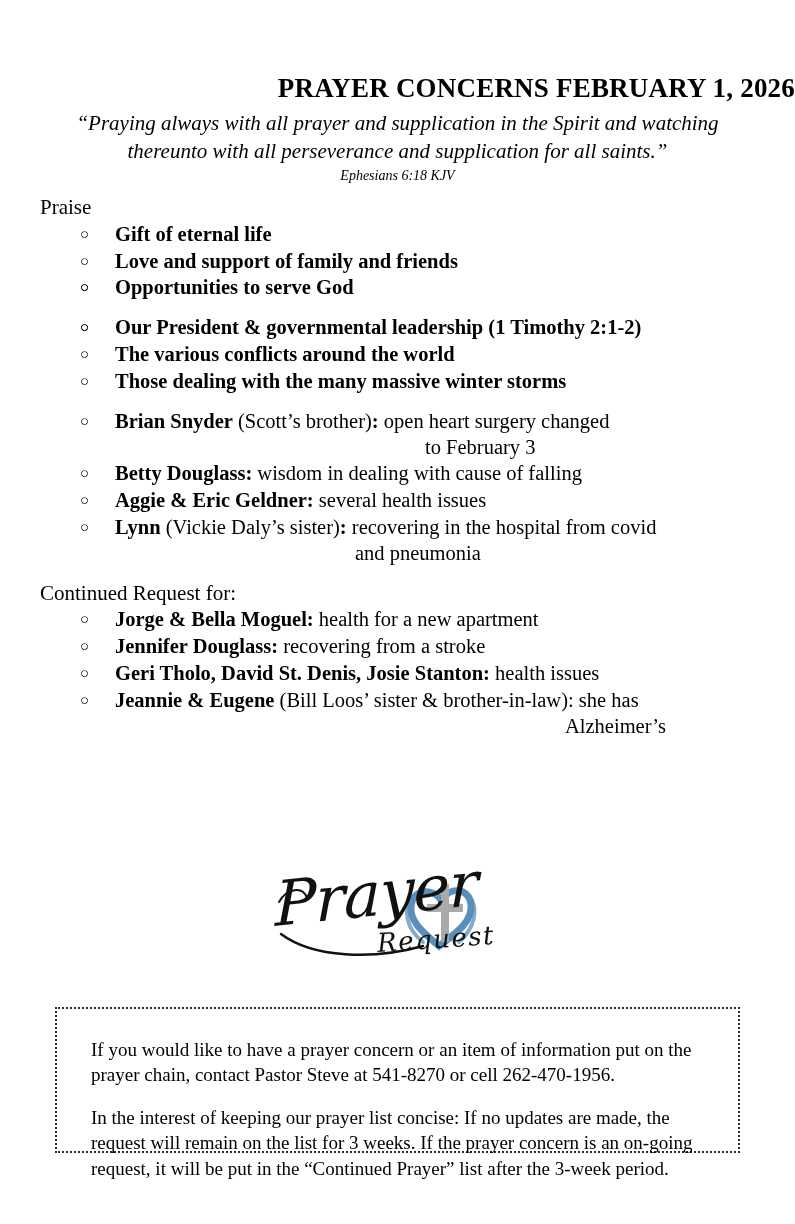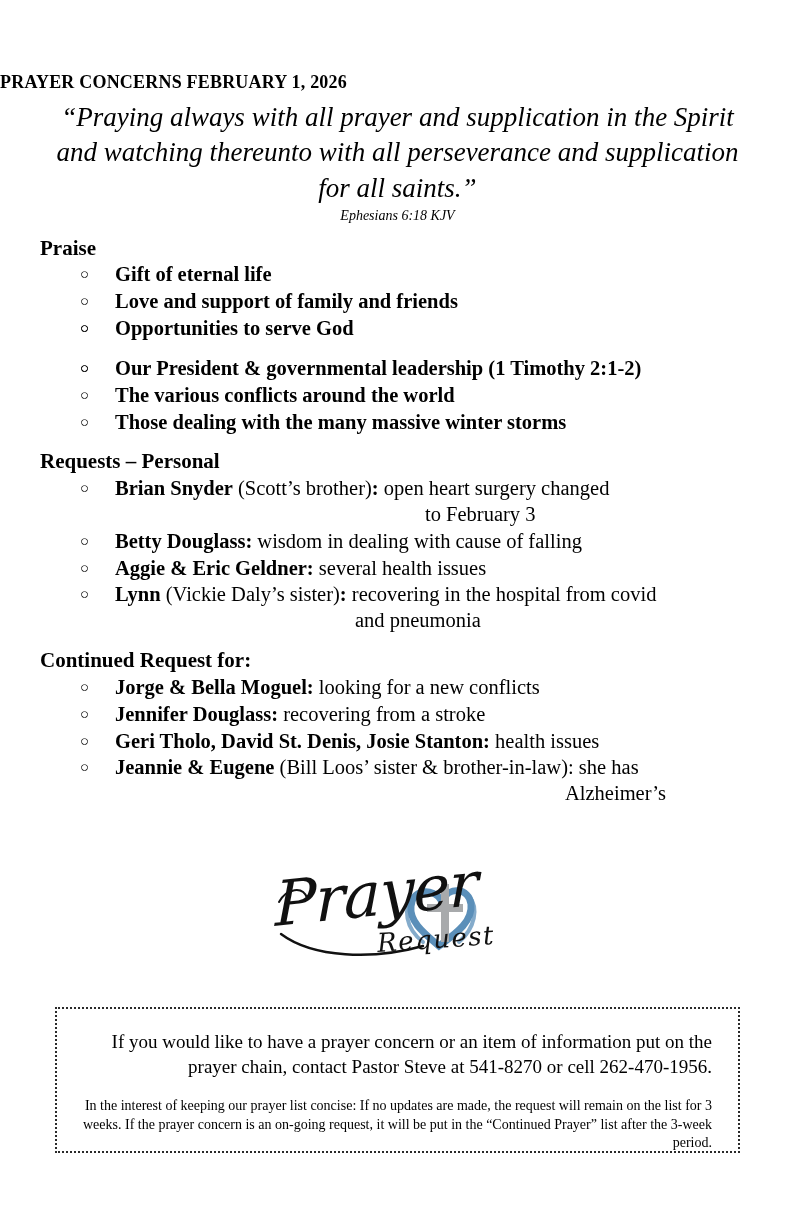--- a/index.html
+++ b/index.html
@@ -17,32 +17,32 @@
   }
   .page {
     position: absolute;
     left: 0; top: 0;
     width: 795px;
     height: 1224px;
   }
 
   
   .doc-title {
-    text-align: left;
+    text-align: right;
     font-weight: bold;
-    font-size: 18px;
+    font-size: 27px;
     letter-spacing: 0.2px;
     margin: 0;
     padding-top: 72px;
     line-height: 1.2;
   }
   .verse {
     text-align: center;
     font-style: italic;
-    font-size: 27px;
+    font-size: 21px;
     line-height: 1.32;
     margin: 6px auto 0 auto;
     width: 700px;
   }
   .verse-ref {
     text-align: center;
     font-style: italic;
     font-size: 14px;
     line-height: 1.3;
     margin-top: 1px;
@@ -52,21 +52,21 @@
   .content {
     margin: 0;
     padding: 0 30px 0 40px;
   }
   .section {
     margin-top: 14px;
   }
   .section.first { margin-top: 10px; }
 
   .section-heading {
-    font-weight: bold;
+    font-weight: normal;
     font-size: 21px;
     line-height: 1.18;
     margin: 0 0 2px 0;
   }
 
   ul.items {
     list-style: none;
     margin: 0;
     padding: 0;
   }
@@ -146,29 +146,29 @@
     position: absolute;
     left: 55px;
     top: 1007px;
     width: 685px;
     height: 146px;
     border: 2px dotted #2a2a2a;
     box-sizing: border-box;
     padding: 16px 22px 10px 22px;
   }
   .notice p {
-    margin: 4px;
-    text-align: right;
+    margin: 12px;
+    text-align: left;
   }
   .notice .para1 {
     font-size: 19px;
     line-height: 1.32;
   }
   .notice .para2 {
-    font-size: 14px;
+    font-size: 19px;
     line-height: 1.33;
     margin-top: 18px;
   }
 </style>
 </head>
 <body>
 
 <div class="page">
 
   <h1 class="doc-title">PRAYER CONCERNS FEBRUARY 1, 2026</h1>
@@ -213,21 +213,20 @@
           <span class="b">The various conflicts around the world</span>
         </li>
         <li>
           <span class="marker">○</span>
           <span class="b">Those dealing with the many massive winter storms</span>
         </li>
       </ul>
     </div>
 
     <div class="section">
-      <div class="section-heading">Requests – Personal</div>
       <ul class="items">
         <li>
           <span class="marker">○</span>
           <span class="b">Brian Snyder</span><span class="r"> (Scott’s brother)</span><span class="b">:</span><span class="r"> open heart surgery changed</span>
           <span class="cont tab-brian r">to February 3</span>
         </li>
         <li>
           <span class="marker">○</span>
           <span class="b">Betty Douglass:</span><span class="r"> wisdom in dealing with cause of falling</span>
         </li>
@@ -241,21 +240,21 @@
           <span class="cont tab-lynn r">and pneumonia</span>
         </li>
       </ul>
     </div>
 
     <div class="section">
       <div class="section-heading">Continued Request for:</div>
       <ul class="items">
         <li>
           <span class="marker">○</span>
-          <span class="b">Jorge &amp; Bella Moguel:</span><span class="r"> looking for a new conflicts</span>
+          <span class="b">Jorge &amp; Bella Moguel:</span><span class="r"> health for a new apartment</span>
         </li>
         <li>
           <span class="marker">○</span>
           <span class="b">Jennifer Douglass:</span><span class="r"> recovering from a stroke</span>
         </li>
         <li>
           <span class="marker">○</span>
           <span class="b">Geri Tholo, David St. Denis, Josie Stanton:</span><span class="r"> health issues</span>
         </li>
         <li>

